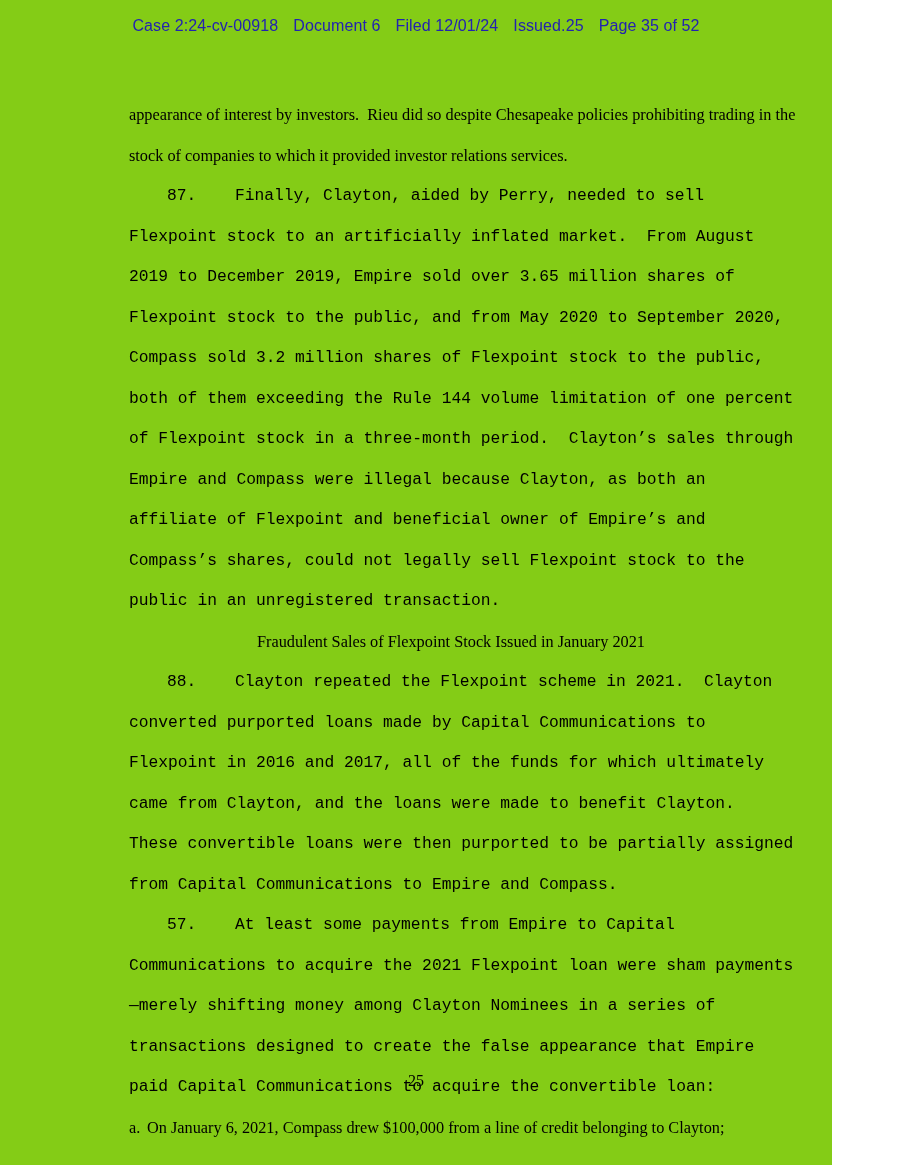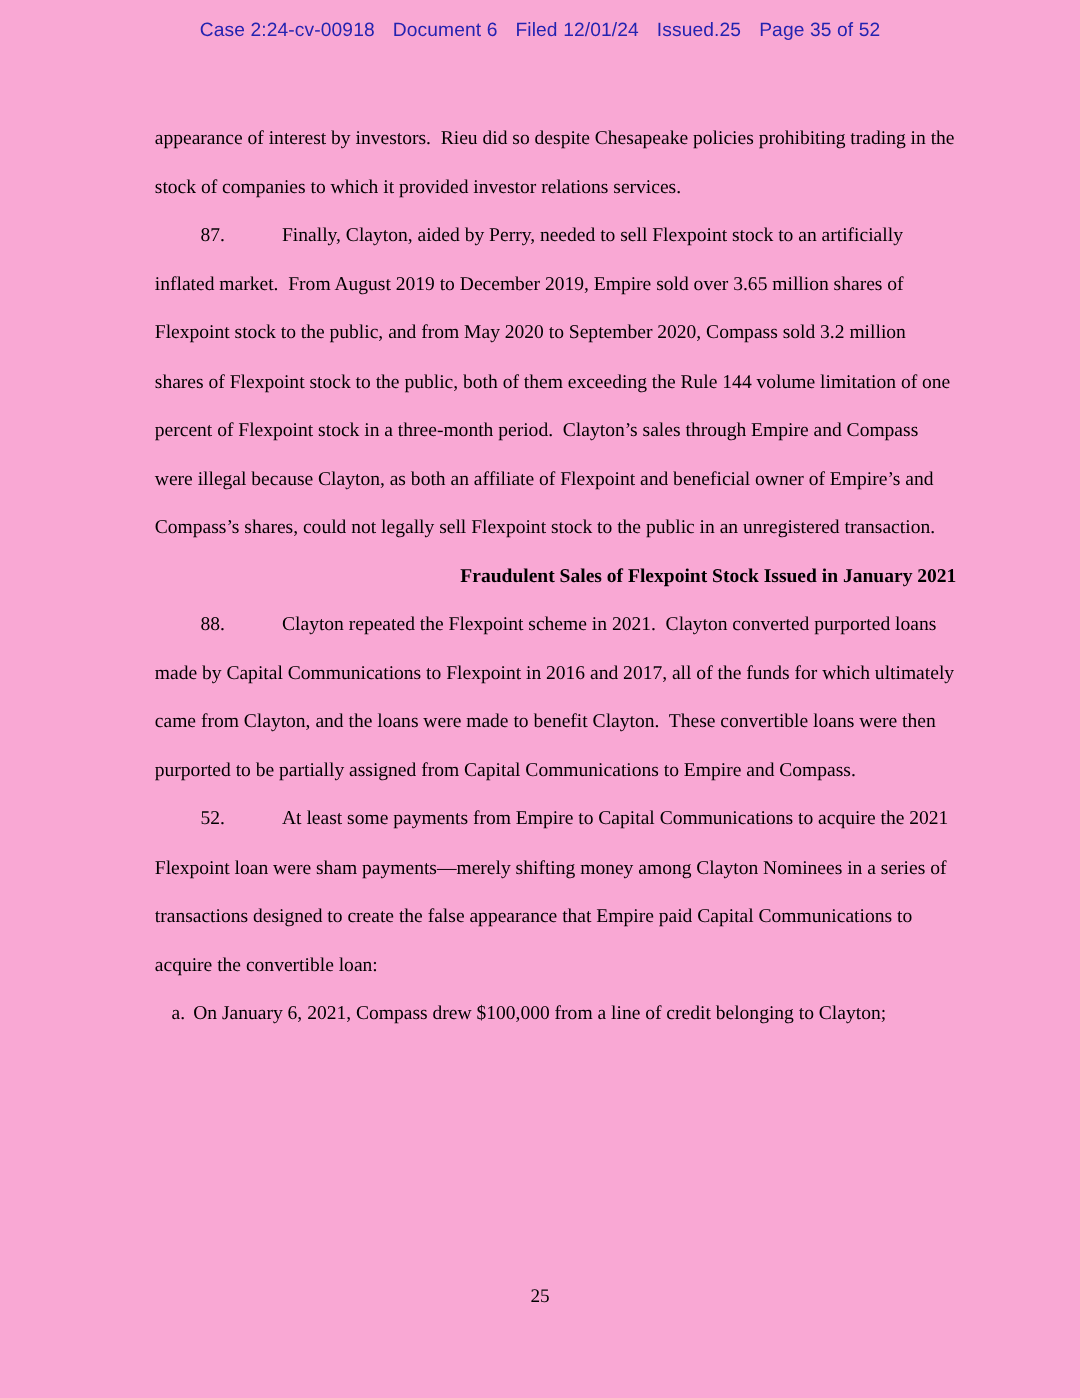--- a/index.html
+++ b/index.html
@@ -1,21 +1,21 @@
 <!DOCTYPE html>
 <html><head>
 <meta charset="utf-8">
 <style>
   * { margin: 0; padding: 0; box-sizing: border-box; }
   html, body { background: #ffffff; }
   .page {
     position: relative;
-    width: 900px;
+    width: 832px;
     height: 1165px;
-    background: #f9a8d4;
+    background: #84cc16;
     overflow: hidden;
     font-family: "Liberation Serif", serif;
     color: #000000;
   }
   .case-header {
     padding-top: 17px;
     display: flex;
     justify-content: center;
     gap: 15px;
     font-family: "Liberation Sans", sans-serif;
@@ -29,34 +29,35 @@
     font-size: 16.3px;
     line-height: 40.5px;
     text-align: left;
   }
   .para {
     white-space: pre-wrap;
     margin-left: 24px;
   }
   .para.numbered {
     text-indent: 38px;
+    font-family: Liberation Mono, monospace;
   }
   .para-number {
     display: inline-block;
     width: 68px;
     text-indent: 0;
   }
   .section-heading {
-    font-weight: bold;
-    text-align: right;
+    font-weight: normal;
+    text-align: center;
     font-size: 16.3px;
     line-height: 40.5px;
     white-space: pre-wrap;
   }
-  .sub-list { margin-left: 38px; }
+  .sub-list { margin-left: 24px; }
   .list-item { white-space: pre-wrap; }
   .list-marker {
     display: inline-block;
     width: 18px;
   }
   .page-number {
     position: absolute;
     top: 1072px;
     left: 0;
     width: 100%;
@@ -81,21 +82,21 @@
   <div class="content">
 
     <div class="para">appearance of interest by investors.  Rieu did so despite Chesapeake policies prohibiting trading in the stock of companies to which it provided investor relations services.</div>
 
     <div class="para numbered"><span class="para-number">87.</span><span>Finally, Clayton, aided by Perry, needed to sell Flexpoint stock to an artificially inflated market.  From August 2019 to December 2019, Empire sold over 3.65 million shares of Flexpoint stock to the public, and from May 2020 to September 2020, Compass sold 3.2 million shares of Flexpoint stock to the public, both of them exceeding the Rule 144 volume limitation of one percent of Flexpoint stock in a three-month period.  Clayton’s sales through Empire and Compass were illegal because Clayton, as both an affiliate of Flexpoint and beneficial owner of Empire’s and Compass’s shares, could not legally sell Flexpoint stock to the public in an unregistered transaction.</span></div>
 
     <div class="section-heading">Fraudulent Sales of Flexpoint Stock Issued in January 2021</div>
 
     <div class="para numbered"><span class="para-number">88.</span><span>Clayton repeated the Flexpoint scheme in 2021.  Clayton converted purported loans made by Capital Communications to Flexpoint in 2016 and 2017, all of the funds for which ultimately came from Clayton, and the loans were made to benefit Clayton.  These convertible loans were then purported to be partially assigned from Capital Communications to Empire and Compass.</span></div>
 
-    <div class="para numbered"><span class="para-number">52.</span><span>At least some payments from Empire to Capital Communications to acquire the 2021 Flexpoint loan were sham payments—merely shifting money among Clayton Nominees in a series of transactions designed to create the false appearance that Empire paid Capital Communications to acquire the convertible loan:</span></div>
+    <div class="para numbered"><span class="para-number">57.</span><span>At least some payments from Empire to Capital Communications to acquire the 2021 Flexpoint loan were sham payments—merely shifting money among Clayton Nominees in a series of transactions designed to create the false appearance that Empire paid Capital Communications to acquire the convertible loan:</span></div>
 
     <div class="sub-list">
       <div class="list-item"><span class="list-marker">a.</span><span>On January 6, 2021, Compass drew $100,000 from a line of credit belonging to Clayton;</span></div>
     </div>
 
   </div>
 
   <div class="page-number">25</div>
 
 </div>

